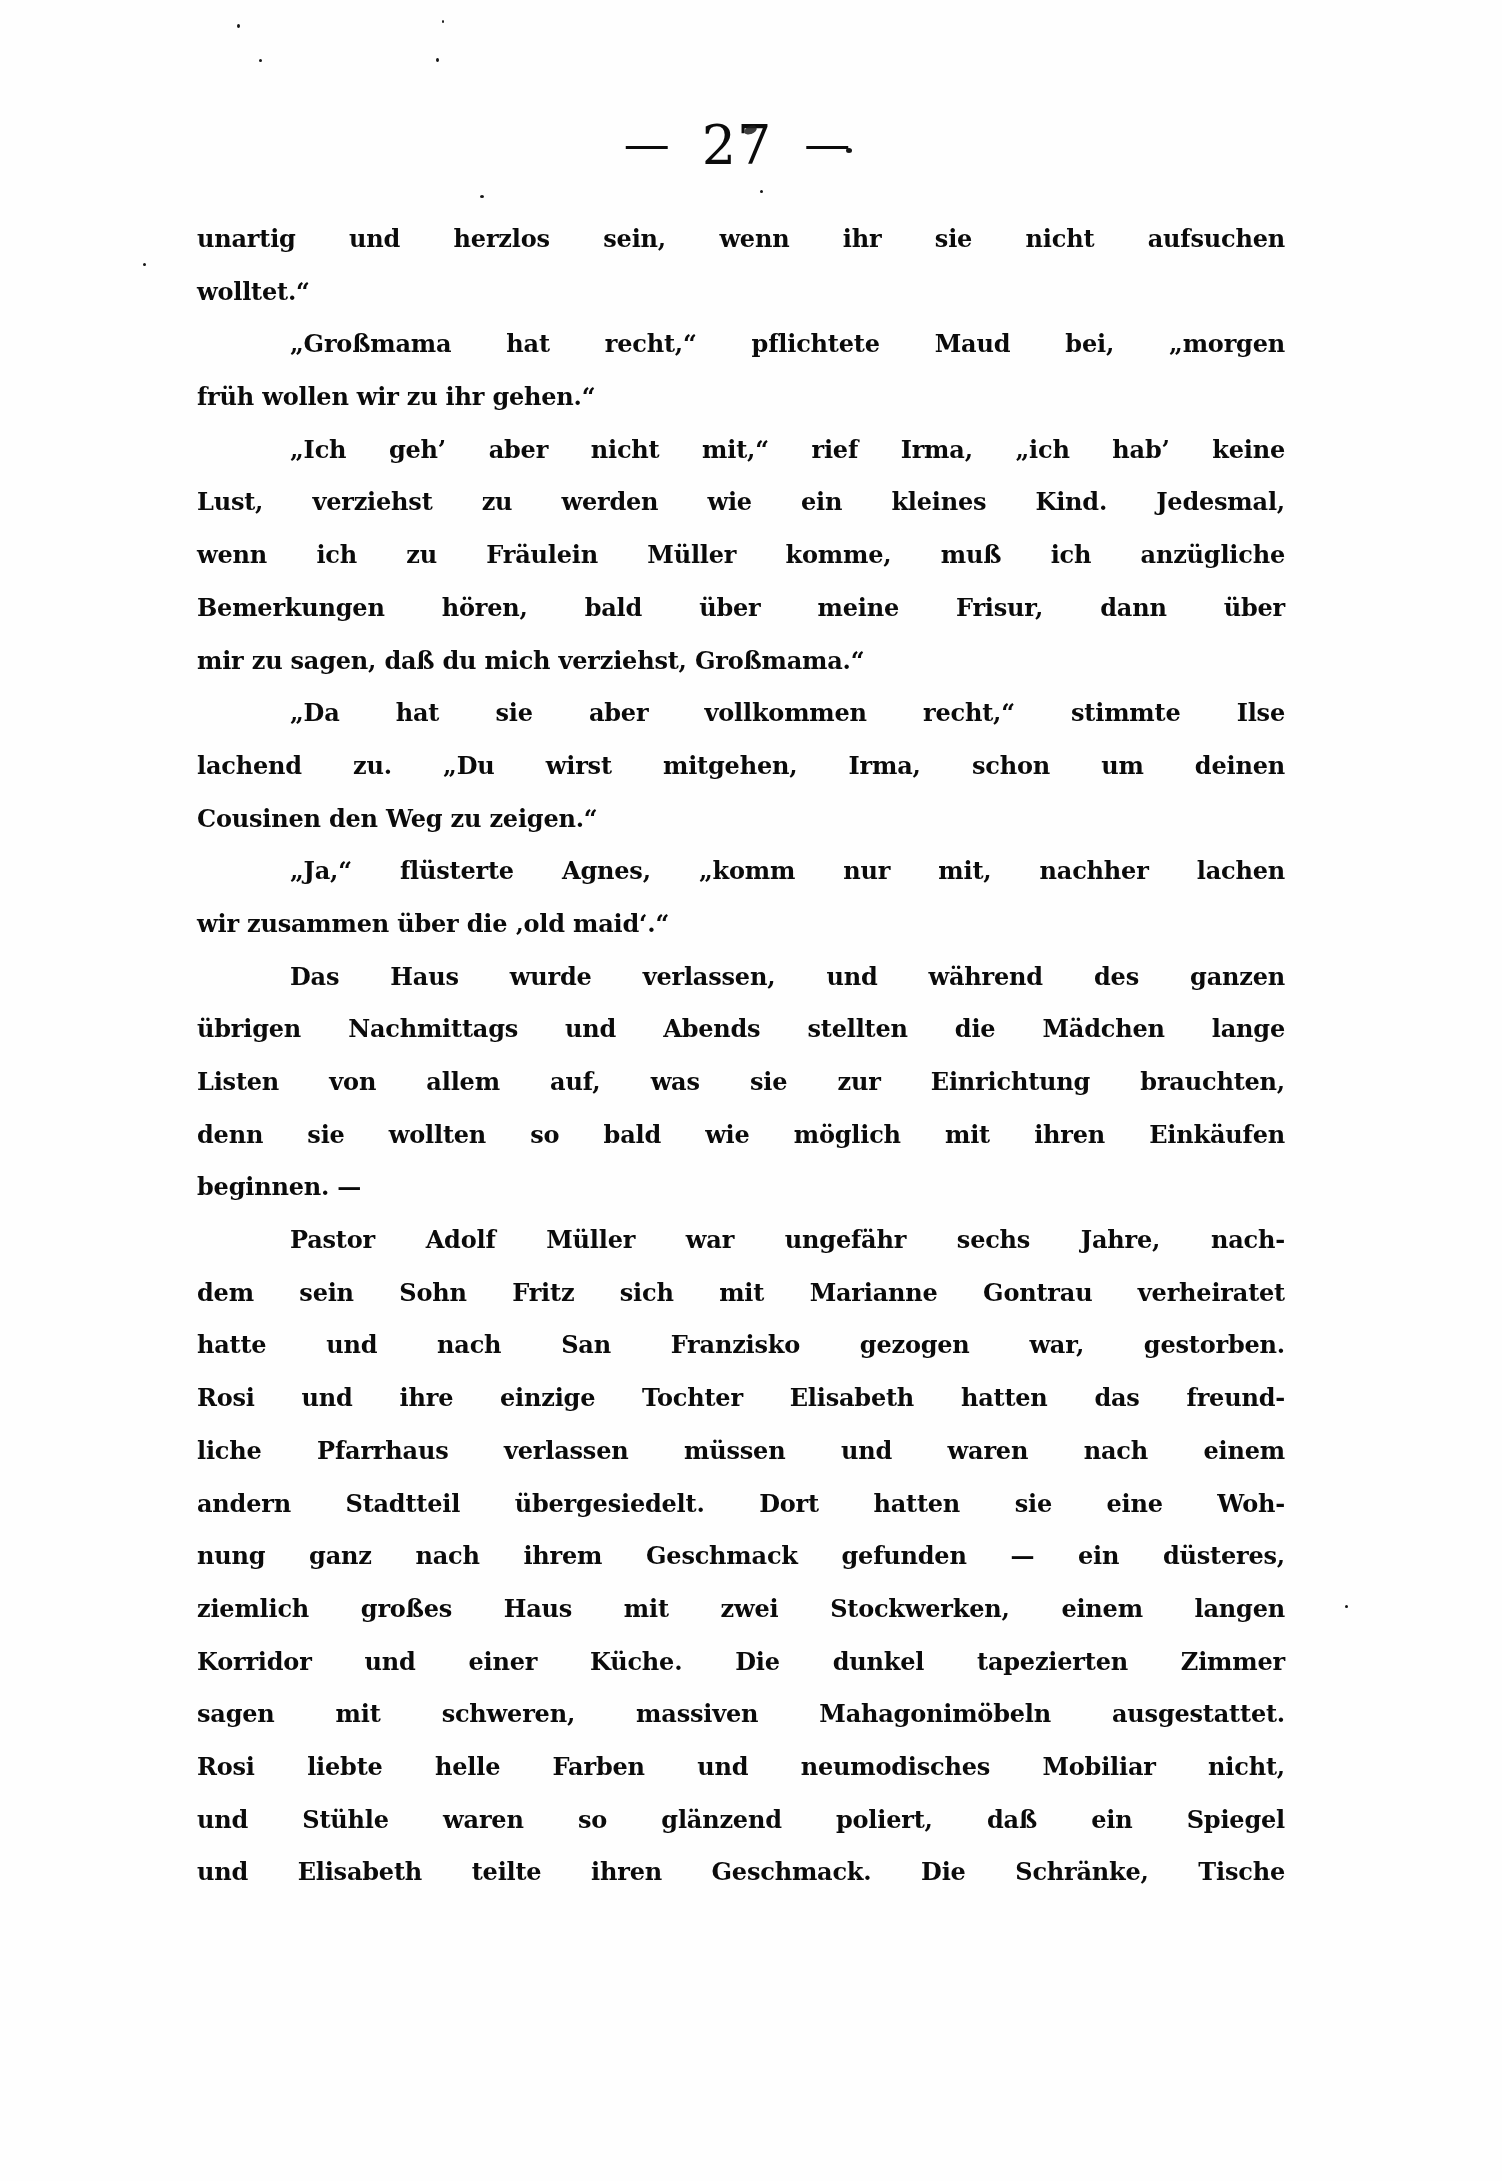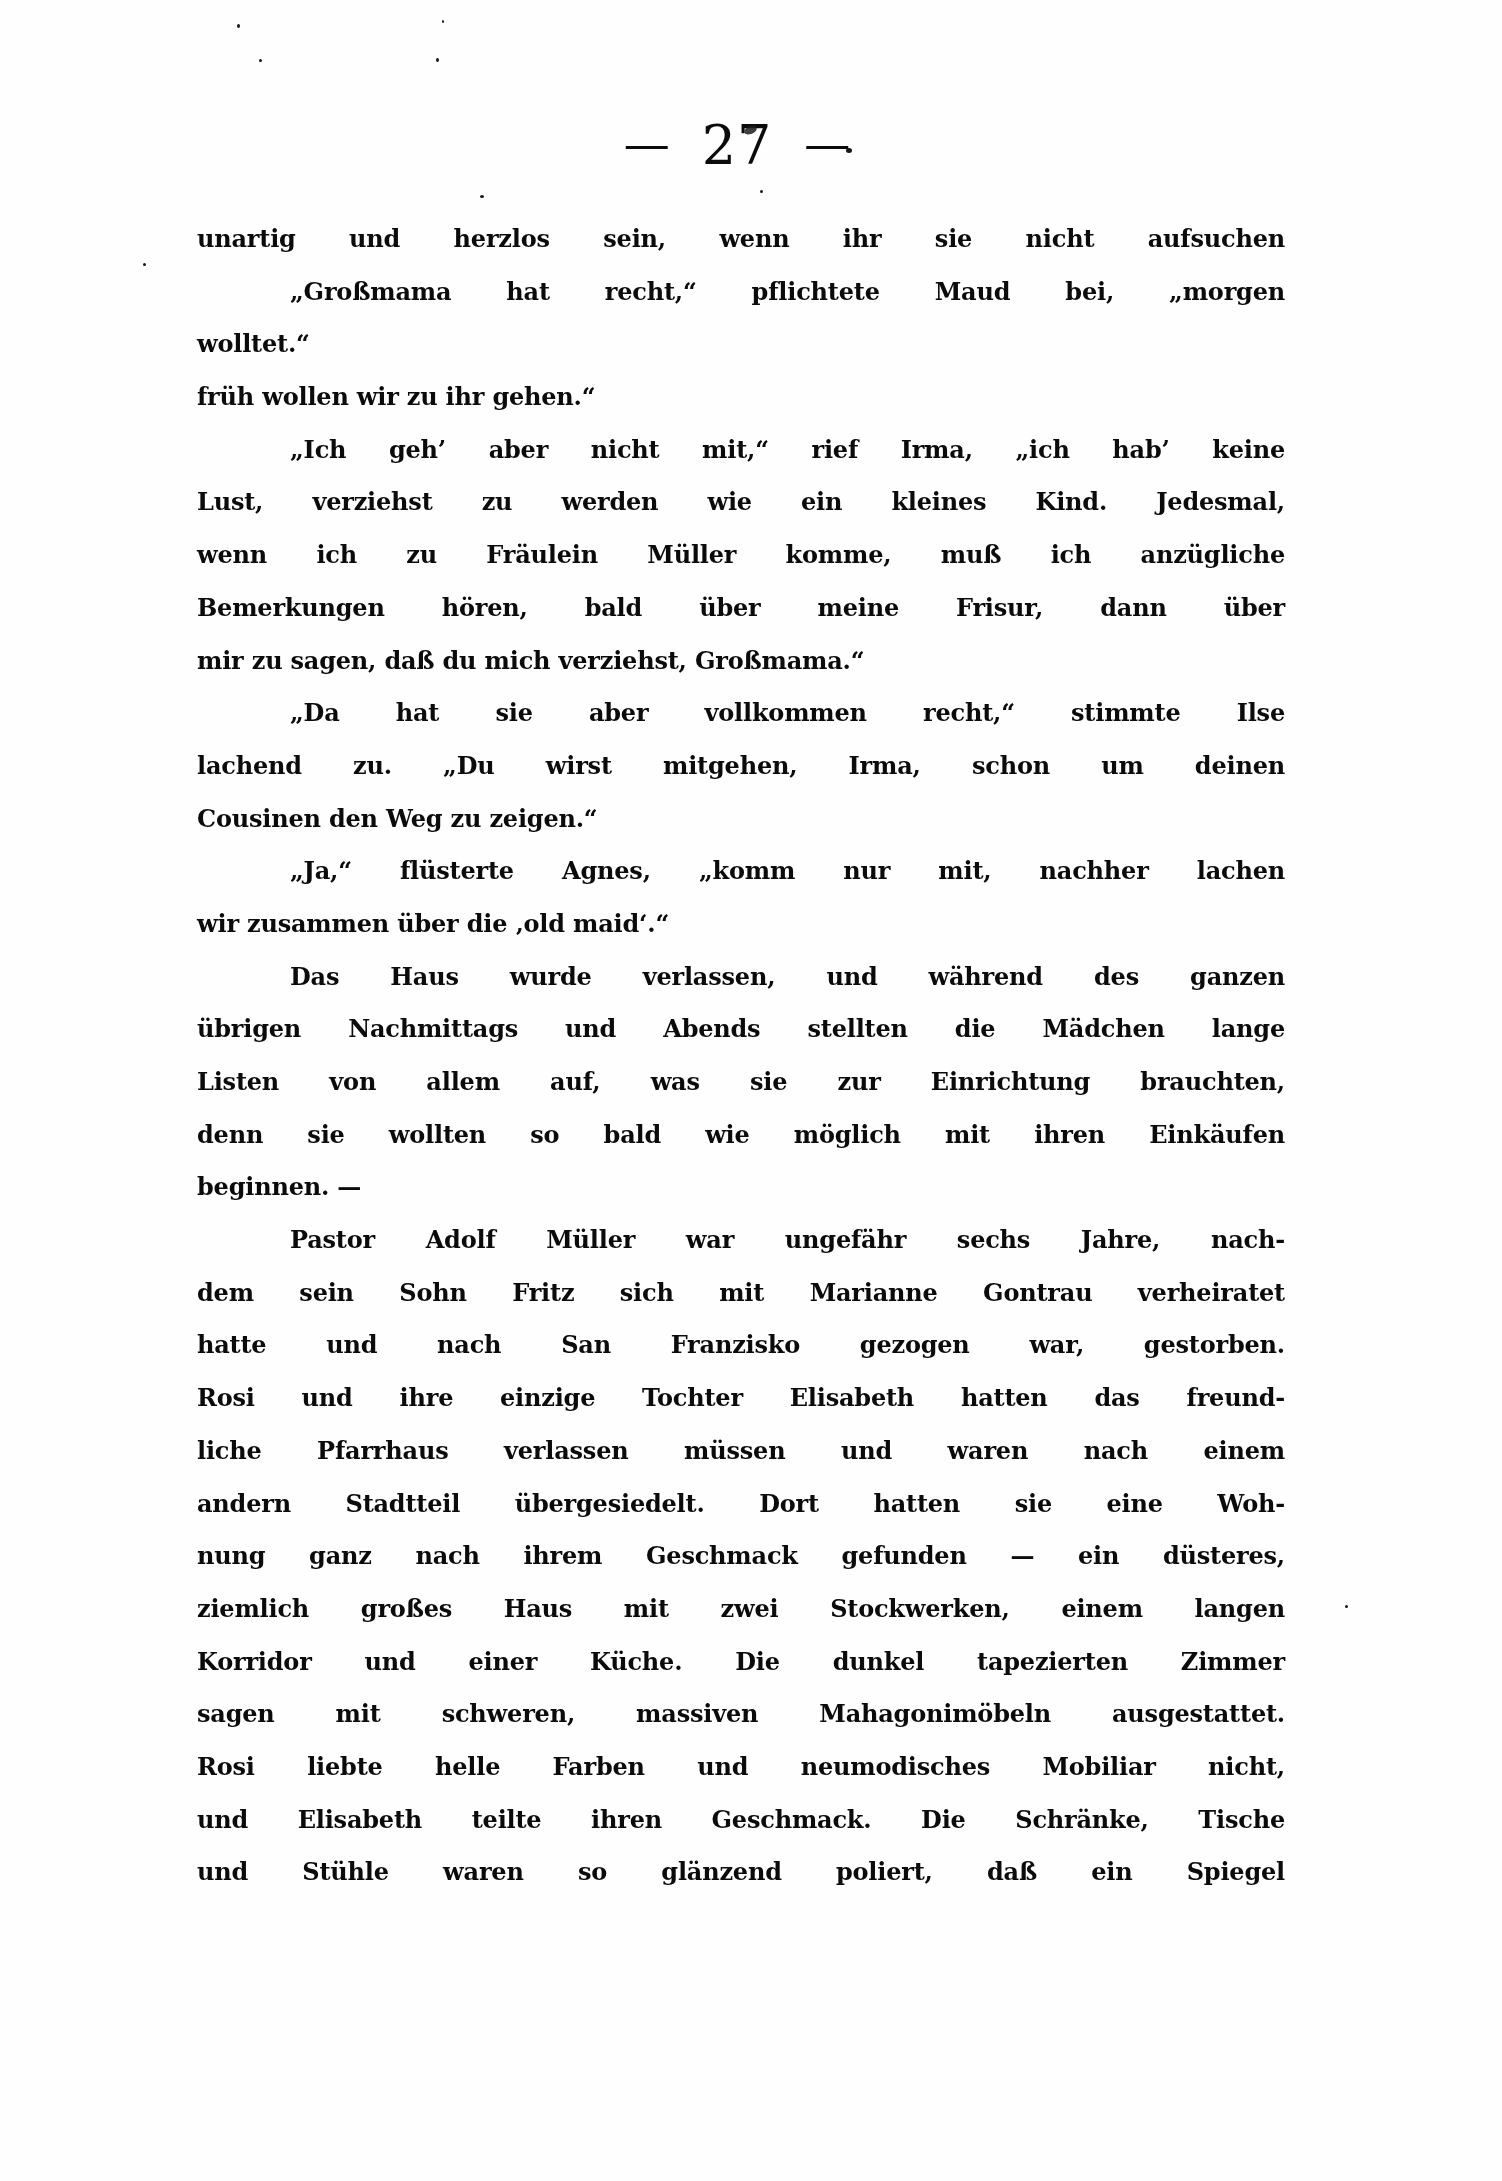--- a/index.html
+++ b/index.html
@@ -94,22 +94,22 @@
   <div class="speck" style="left:259px; top:59px; width:3px; height:3px;"></div>
   <div class="speck" style="left:436px; top:58px; width:3px; height:4px;"></div>
   <div class="speck" style="left:480px; top:195px; width:4px; height:3px;"></div>
   <div class="speck" style="left:760px; top:190px; width:3px; height:3px;"></div>
   <div class="speck" style="left:143px; top:263px; width:3px; height:3px;"></div>
   <div class="speck" style="left:846px; top:148px; width:6px; height:5px;"></div>
   <div class="speck" style="left:1345px; top:1605px; width:3px; height:3px;"></div>
 
   <div class="textblock">
       <div class="line">unartig und herzlos sein, wenn ihr sie nicht aufsuchen</div>
+      <div class="line nojust">wolltet.“</div>
       <div class="line indent">„Großmama hat recht,“ pflichtete Maud bei, „morgen</div>
-      <div class="line nojust">wolltet.“</div>
       <div class="line nojust">früh wollen wir zu ihr gehen.“</div>
       <div class="line indent">„Ich geh’ aber nicht mit,“ rief Irma, „ich hab’ keine</div>
       <div class="line">Lust, verziehst zu werden wie ein kleines Kind. Jedesmal,</div>
       <div class="line">wenn ich zu Fräulein Müller komme, muß ich anzügliche</div>
       <div class="line">Bemerkungen hören, bald über meine Frisur, dann über</div>
       <div class="line nojust">mir zu sagen, daß du mich verziehst, Großmama.“</div>
       <div class="line indent">„Da hat sie aber vollkommen recht,“ stimmte Ilse</div>
       <div class="line">lachend zu. „Du wirst mitgehen, Irma, schon um deinen</div>
       <div class="line nojust">Cousinen den Weg zu zeigen.“</div>
       <div class="line indent">„Ja,“ flüsterte Agnes, „komm nur mit, nachher lachen</div>
@@ -123,17 +123,17 @@
       <div class="line">dem sein Sohn Fritz sich mit Marianne Gontrau verheiratet</div>
       <div class="line">hatte und nach San Franzisko gezogen war, gestorben.</div>
       <div class="line">Rosi und ihre einzige Tochter Elisabeth hatten das freund-</div>
       <div class="line">liche Pfarrhaus verlassen müssen und waren nach einem</div>
       <div class="line">andern Stadtteil übergesiedelt. Dort hatten sie eine Woh-</div>
       <div class="line">nung ganz nach ihrem Geschmack gefunden — ein düsteres,</div>
       <div class="line">ziemlich großes Haus mit zwei Stockwerken, einem langen</div>
       <div class="line">Korridor und einer Küche. Die dunkel tapezierten Zimmer</div>
       <div class="line">sagen mit schweren, massiven Mahagonimöbeln ausgestattet.</div>
       <div class="line">Rosi liebte helle Farben und neumodisches Mobiliar nicht,</div>
+      <div class="line">und Stühle waren so glänzend poliert, daß ein Spiegel</div>
       <div class="line">und Elisabeth teilte ihren Geschmack. Die Schränke, Tische</div>
-      <div class="line">und Stühle waren so glänzend poliert, daß ein Spiegel</div>
     </div>
 
 </div>
 
 </body></html>

